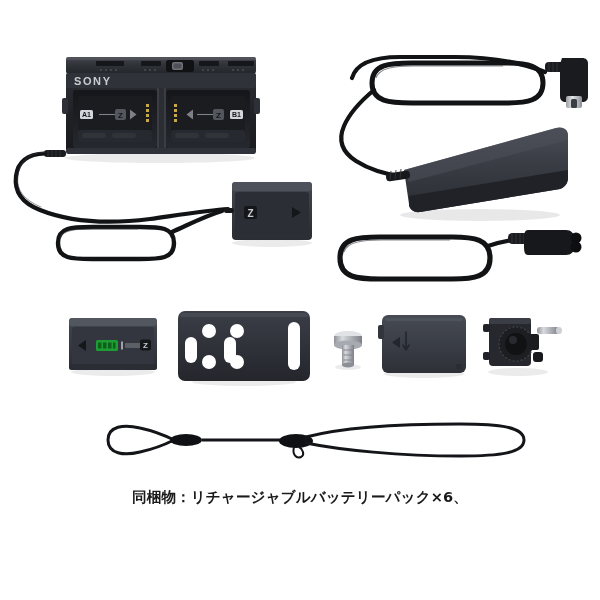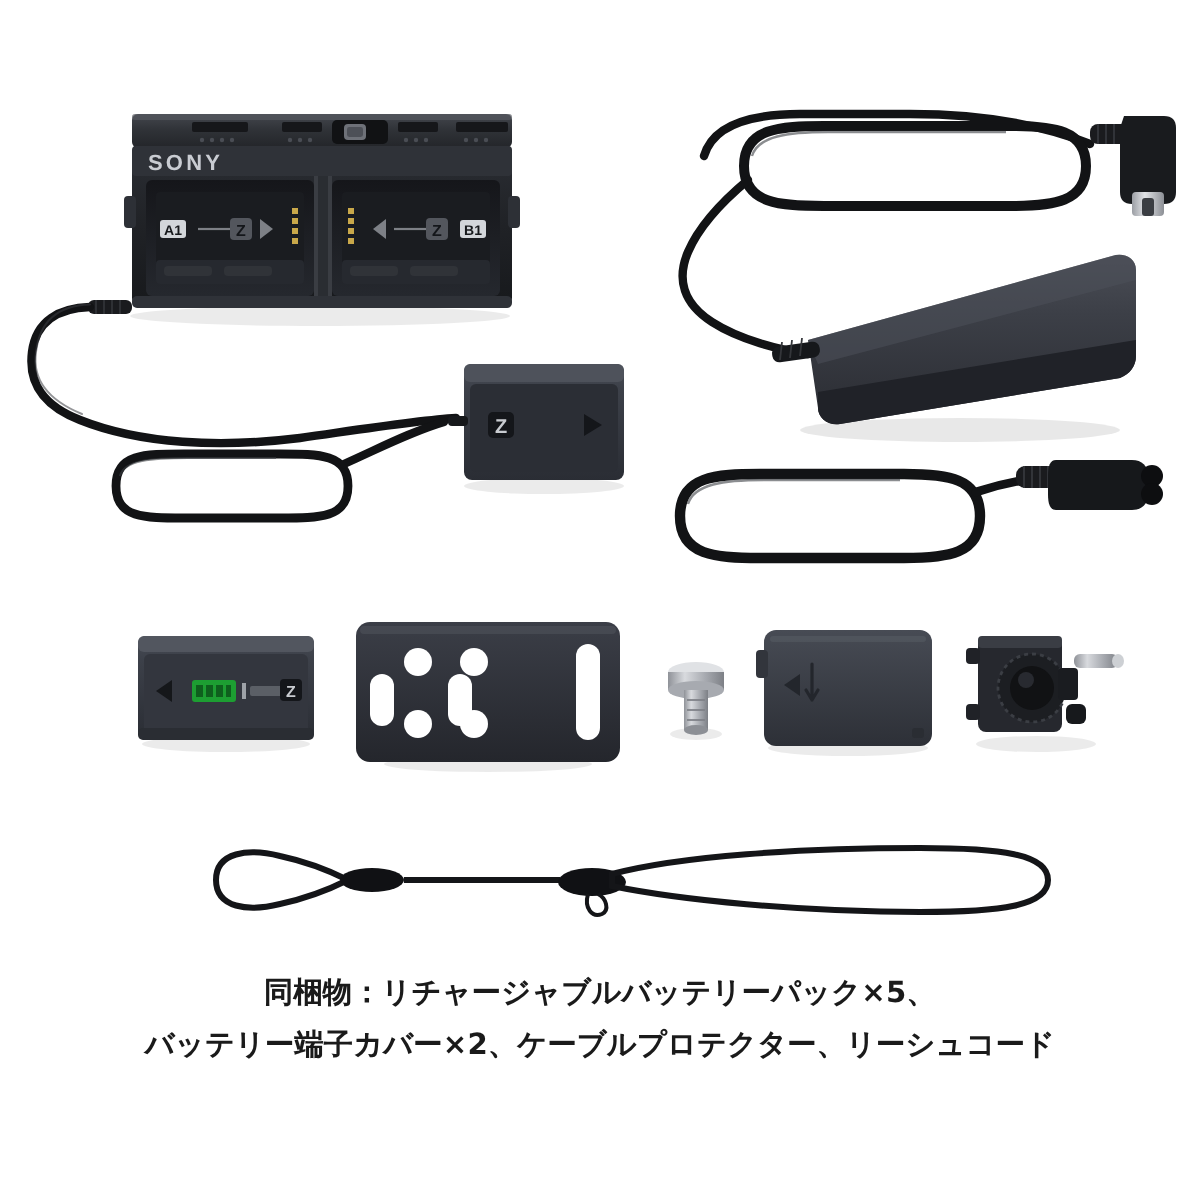--- a/index.html
+++ b/index.html
@@ -407,17 +407,16 @@
         <path d="M306 437 C 340 428, 400 424, 460 424
                  C 500 424, 524 427, 524 440
                  C 524 453, 500 456, 460 456
                  C 400 456, 340 450, 306 443 Z" fill="none" stroke="#141518" stroke-width="3"></path>
       </g>
 
     </svg>
   </div>
 
   <div class="caption">
-    <span class="caption-line">同梱物：リチャージャブルバッテリーパック×5、</span>
-    <span class="caption-line">バッテリー端子カバー×2、ケーブルプロテクター、リーシュコード</span>
+    <span class="caption-line">同梱物：リチャージャブルバッテリーパック×6、</span>
   </div>
 
 </div>
 
 </body></html>

